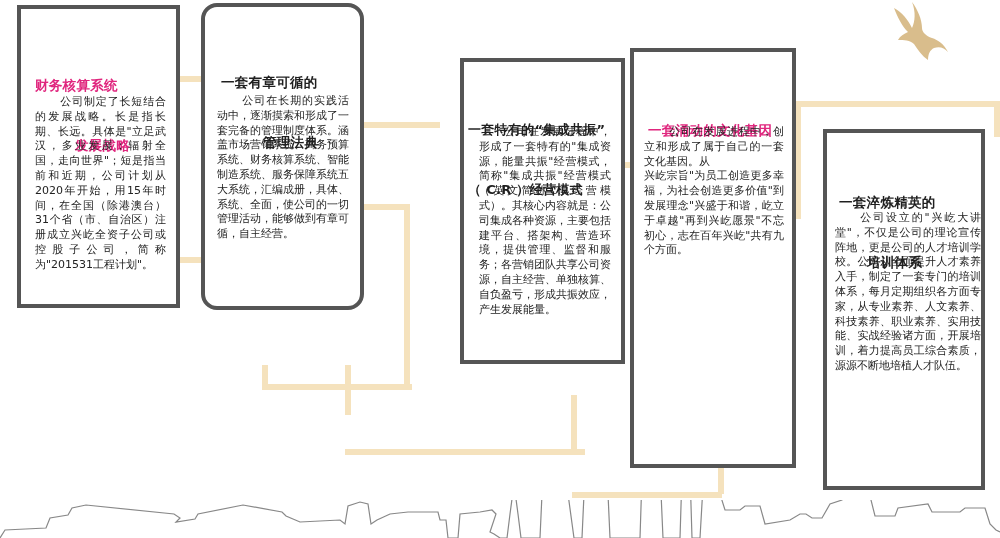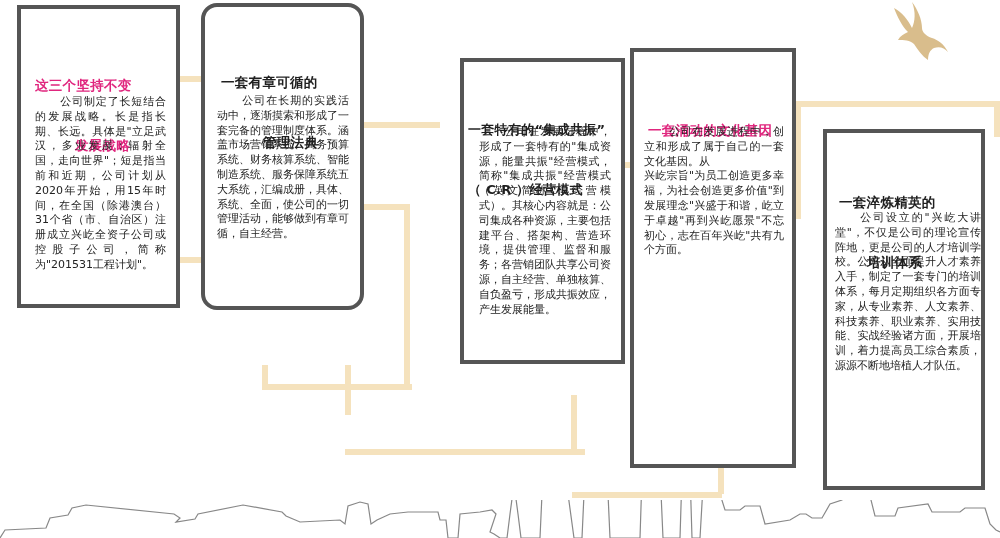--- a/index.html
+++ b/index.html
@@ -32,21 +32,21 @@
 <div class="line" style="left:605px;top:162px;width:30px;height:6px;"></div>
 <div class="line" style="left:795px;top:101px;width:6px;height:118px;"></div>
 <div class="line" style="left:795px;top:101px;width:42px;height:6px;"></div>
 <div class="line" style="left:818px;top:101px;width:182px;height:6px;"></div>
 <div class="line" style="left:994px;top:101px;width:6px;height:36px;"></div>
 <div class="line" style="left:718px;top:464px;width:6px;height:30px;"></div>
 <div class="line" style="left:572px;top:492px;width:150px;height:6px;"></div>
 
 <div class="card" style="left:17px;top:5px;width:163px;height:303px;">
   <div class="title pink" style="left:14px;top:26px;">
-    <div>这三个坚持不变</div>
+    <div>财务核算系统</div>
     <div style="padding-left:40px;">发展战略</div>
   </div>
   <div class="body" style="left:14px;top:86px;width:131px;">
     <p>公司制定了长短结合的发展战略。长是指长期、长远。具体是"立足武汉，多业发展；辐射全国，走向世界"；短是指当前和近期，公司计划从2020年开始，用15年时间，在全国（除港澳台）31个省（市、自治区）注册成立兴屹全资子公司或控股子公司，简称为"201531工程计划"。</p>
   </div>
 </div>
 
 <div class="card" style="left:201px;top:3px;width:163px;height:307px;border-radius:16px;">
   <div class="title dark" style="left:16px;top:25px;">
     <div>一套有章可循的</div>

